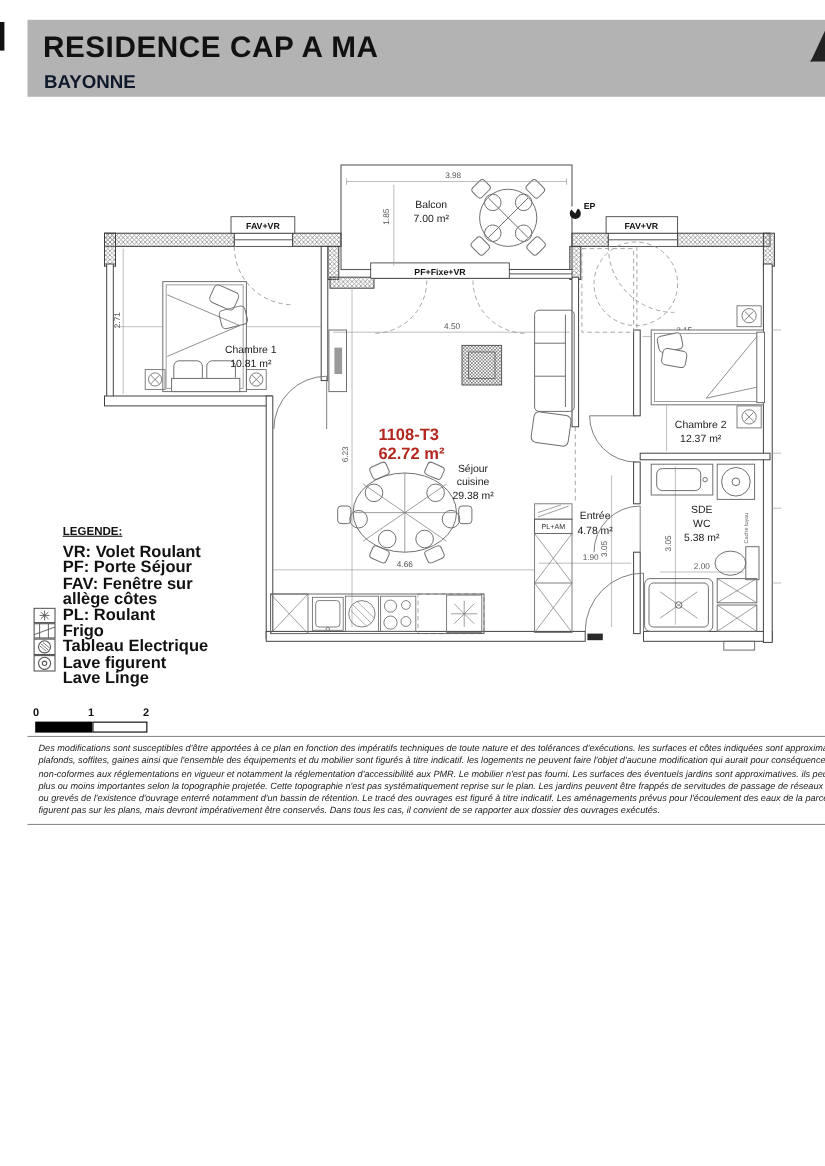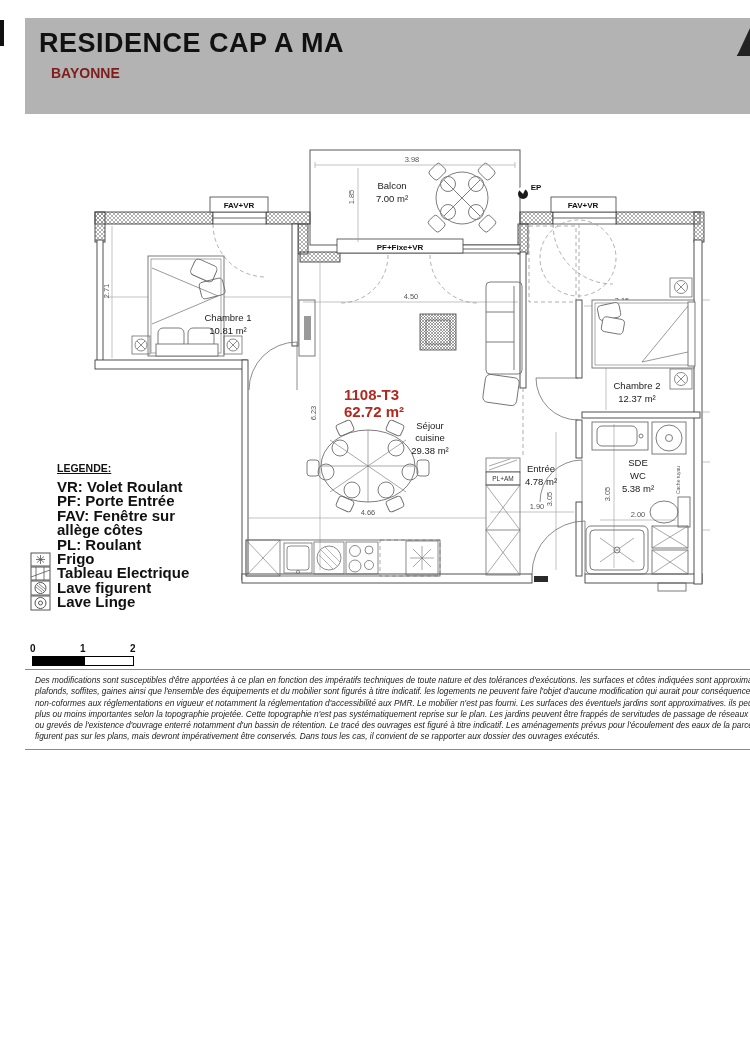--- a/index.html
+++ b/index.html
@@ -1,33 +1,33 @@
 <!DOCTYPE html>
 <html><head>
 <meta charset="utf-8">
 <style>
   html,body{margin:0;padding:0;background:#fff;}
   .page{position:relative;width:750px;height:1060px;background:#ffffff;overflow:hidden;
         font-family:"Liberation Sans",sans-serif;}
   
-  .header{position:absolute;left:25px;top:18px;width:725px;height:96px;background:#b3b3b3;}
+  .header{position:absolute;left:25px;top:18px;width:725px;height:70px;background:#b3b3b3;}
   .header .title{position:absolute;left:14px;top:10px;font-size:27px;font-weight:bold;color:#111;letter-spacing:.5px;}
-  .header .subtitle{position:absolute;left:26px;top:47px;font-size:14px;font-weight:bold;color:#7f1d1d;}
+  .header .subtitle{position:absolute;left:15px;top:47px;font-size:17px;font-weight:bold;color:#0f172a;}
   .bindmark{position:absolute;left:0;top:20px;width:4px;height:26px;background:#111;}
   
   svg.plan{position:absolute;left:0;top:0;}
   svg .t{font-family:"Liberation Sans",sans-serif;}
   svg .room{font-size:9.5px;fill:#1a1a1a;text-anchor:middle;}
   svg .dim{font-size:7.5px;fill:#555;text-anchor:middle;}
   svg .lbl{font-size:8px;font-weight:bold;fill:#111;text-anchor:middle;}
   svg .tiny{font-size:6.5px;fill:#333;text-anchor:middle;}
   svg .red{font-size:15px;font-weight:bold;fill:#b3281e;}
   
   .legend{position:absolute;left:30px;top:462px;width:160px;color:#111;}
-  .legend .lg-title{padding-left:27px;font-size:10.5px;font-weight:bold;text-decoration:underline;margin-bottom:6px;}
+  .legend .lg-title{padding-left:27px;font-size:10.5px;font-weight:bold;text-decoration:underline;margin-bottom:6px;margin-top:15px;}
   .legend .row{padding-left:27px;font-size:15px;font-weight:bold;line-height:14.4px;white-space:nowrap;}
   .legend .lg-icon{position:absolute;left:0;width:22px;height:16px;}
   .legend .lg-icon svg{display:block;}
   
   .scalebar{position:absolute;left:30px;top:643px;width:140px;}
   .scalebar .nums{position:relative;height:12px;font-size:10px;font-weight:bold;color:#111;}
   .scalebar .n0{position:absolute;left:0;}
   .scalebar .n1{position:absolute;left:50px;}
   .scalebar .n2{position:absolute;left:100px;}
   .scalebar .bar{position:relative;height:10px;margin-top:1px;}
@@ -338,21 +338,21 @@
     <text class="t room" x="541" y="472">Entrée</text>
     <text class="t room" x="541" y="485">4.78 m²</text>
     <text class="t room" x="638" y="466">SDE</text>
     <text class="t room" x="638" y="479">WC</text>
     <text class="t room" x="638" y="492">5.38 m²</text>
   </svg>
 
   <div class="legend">
     <div class="lg-title">LEGENDE:</div>
     <div class="row">VR: Volet Roulant</div>
-    <div class="row">PF: Porte Entrée</div>
+    <div class="row">PF: Porte Séjour</div>
     <div class="row">FAV: Fenêtre sur</div>
     <div class="row">allège côtes</div>
     <div class="row">PL: Roulant</div>
     <div class="row">Frigo</div>
     <div class="row">Tableau Electrique</div>
     <div class="row">Lave figurent</div>
     <div class="row">Lave Linge</div>
 
     <div class="lg-icon" style="top:90px">
       <svg width="22" height="15" viewBox="0 0 22 15" stroke="#555" fill="none" stroke-width="1">

